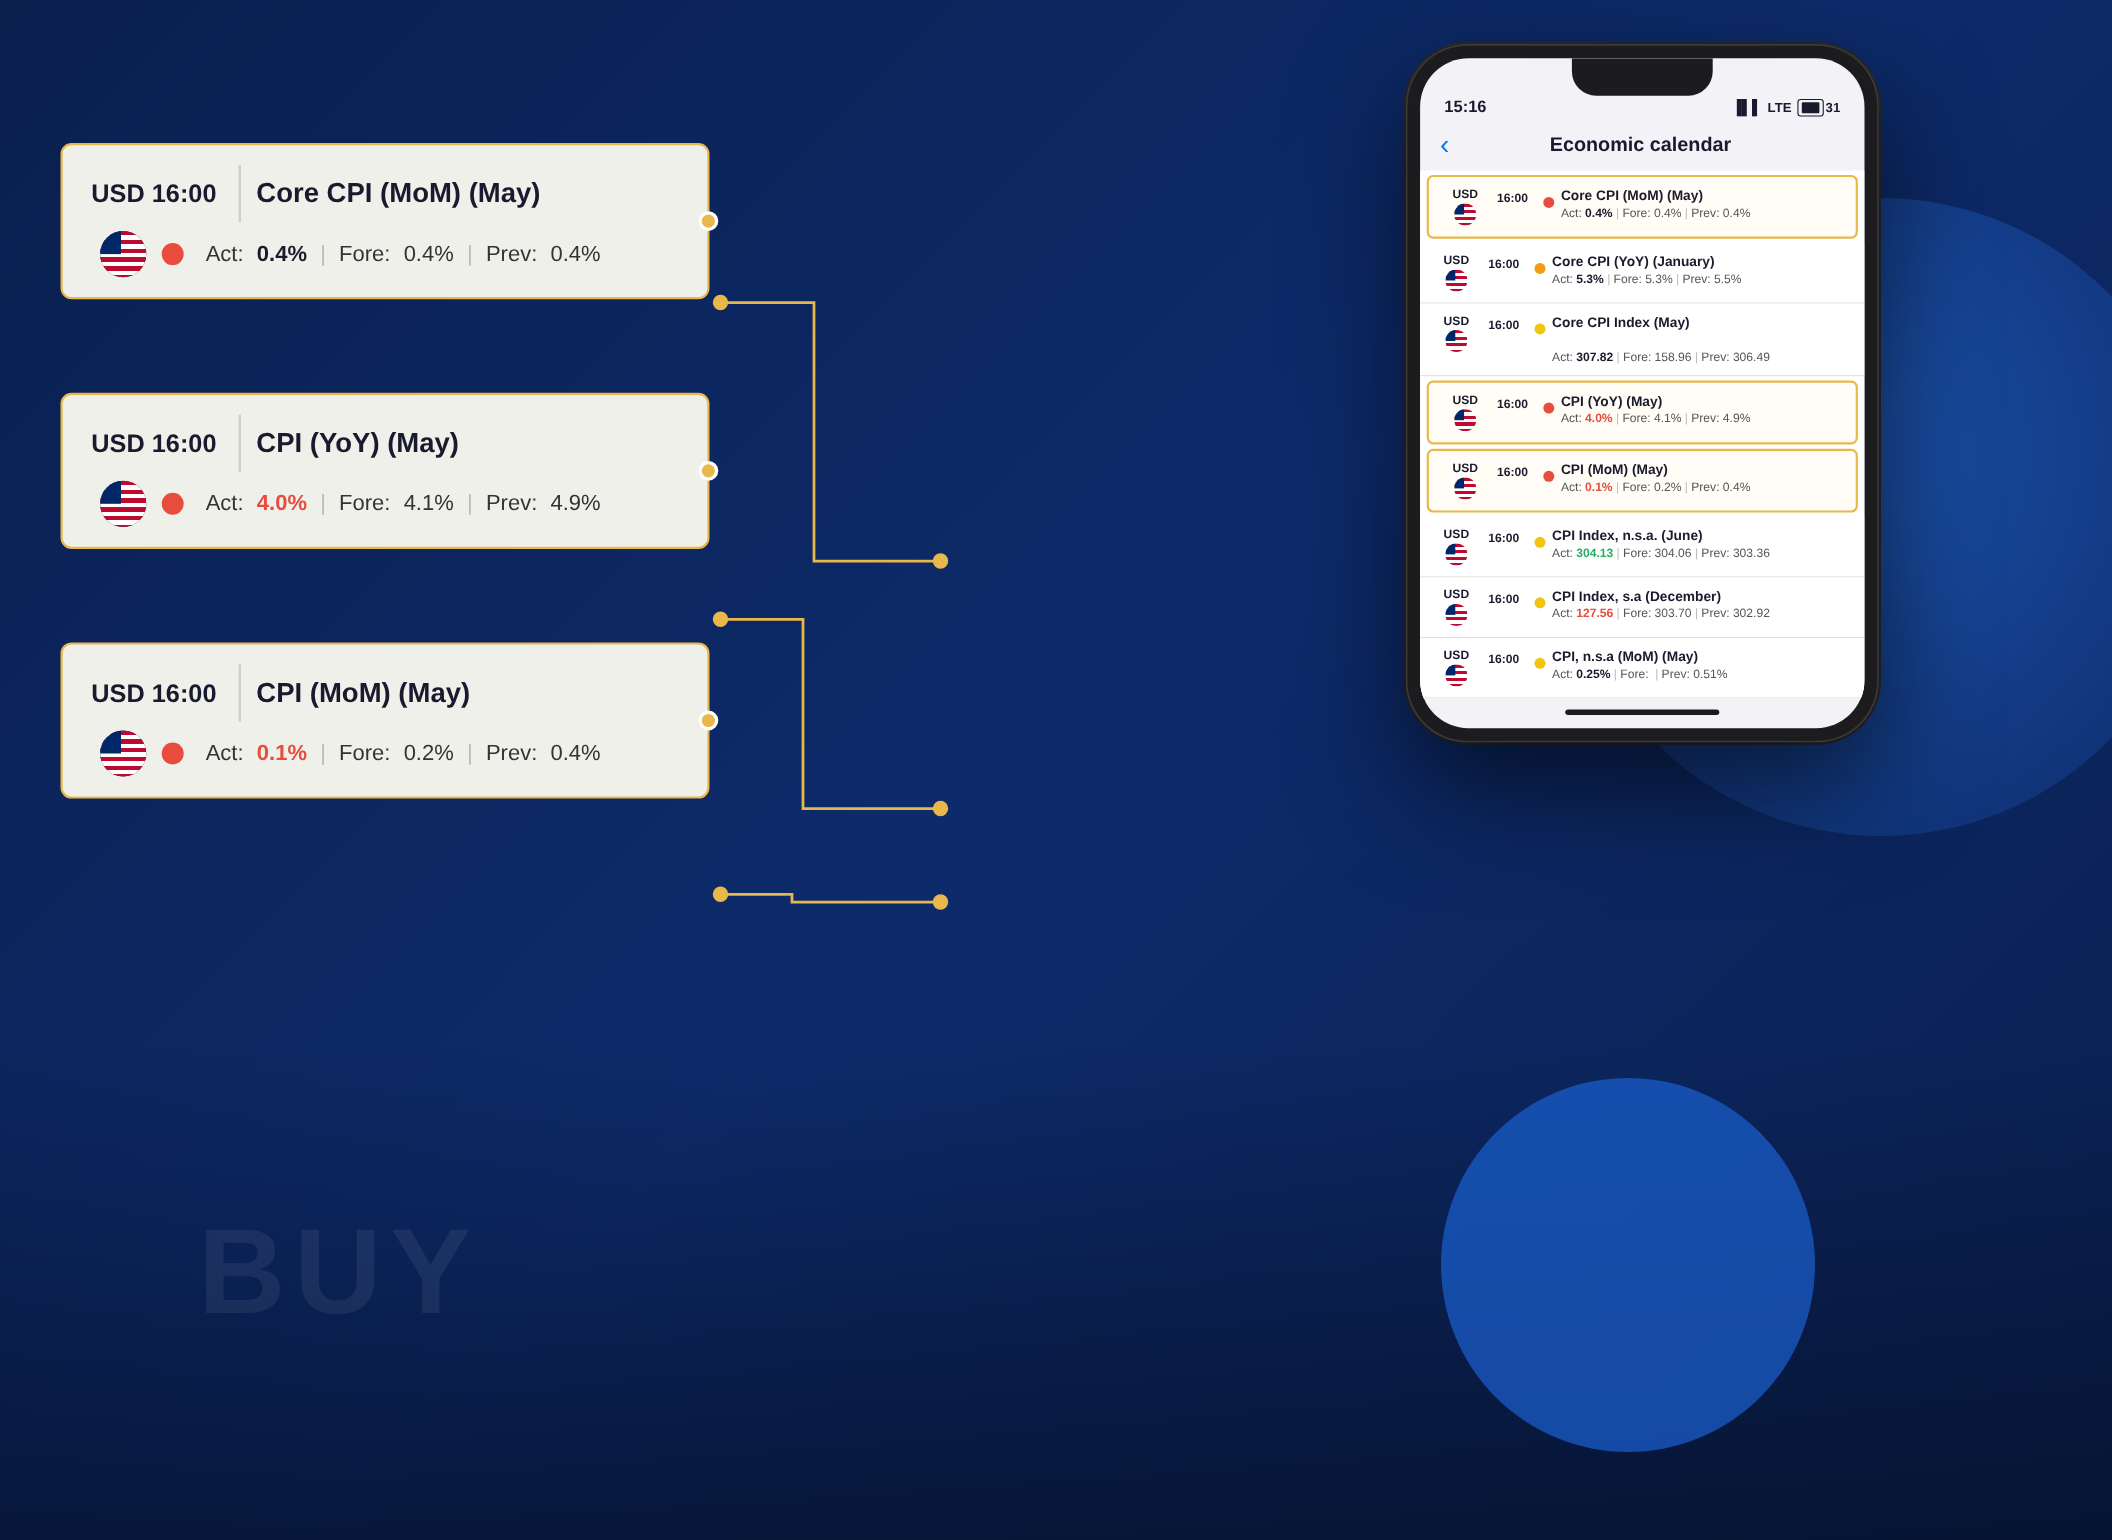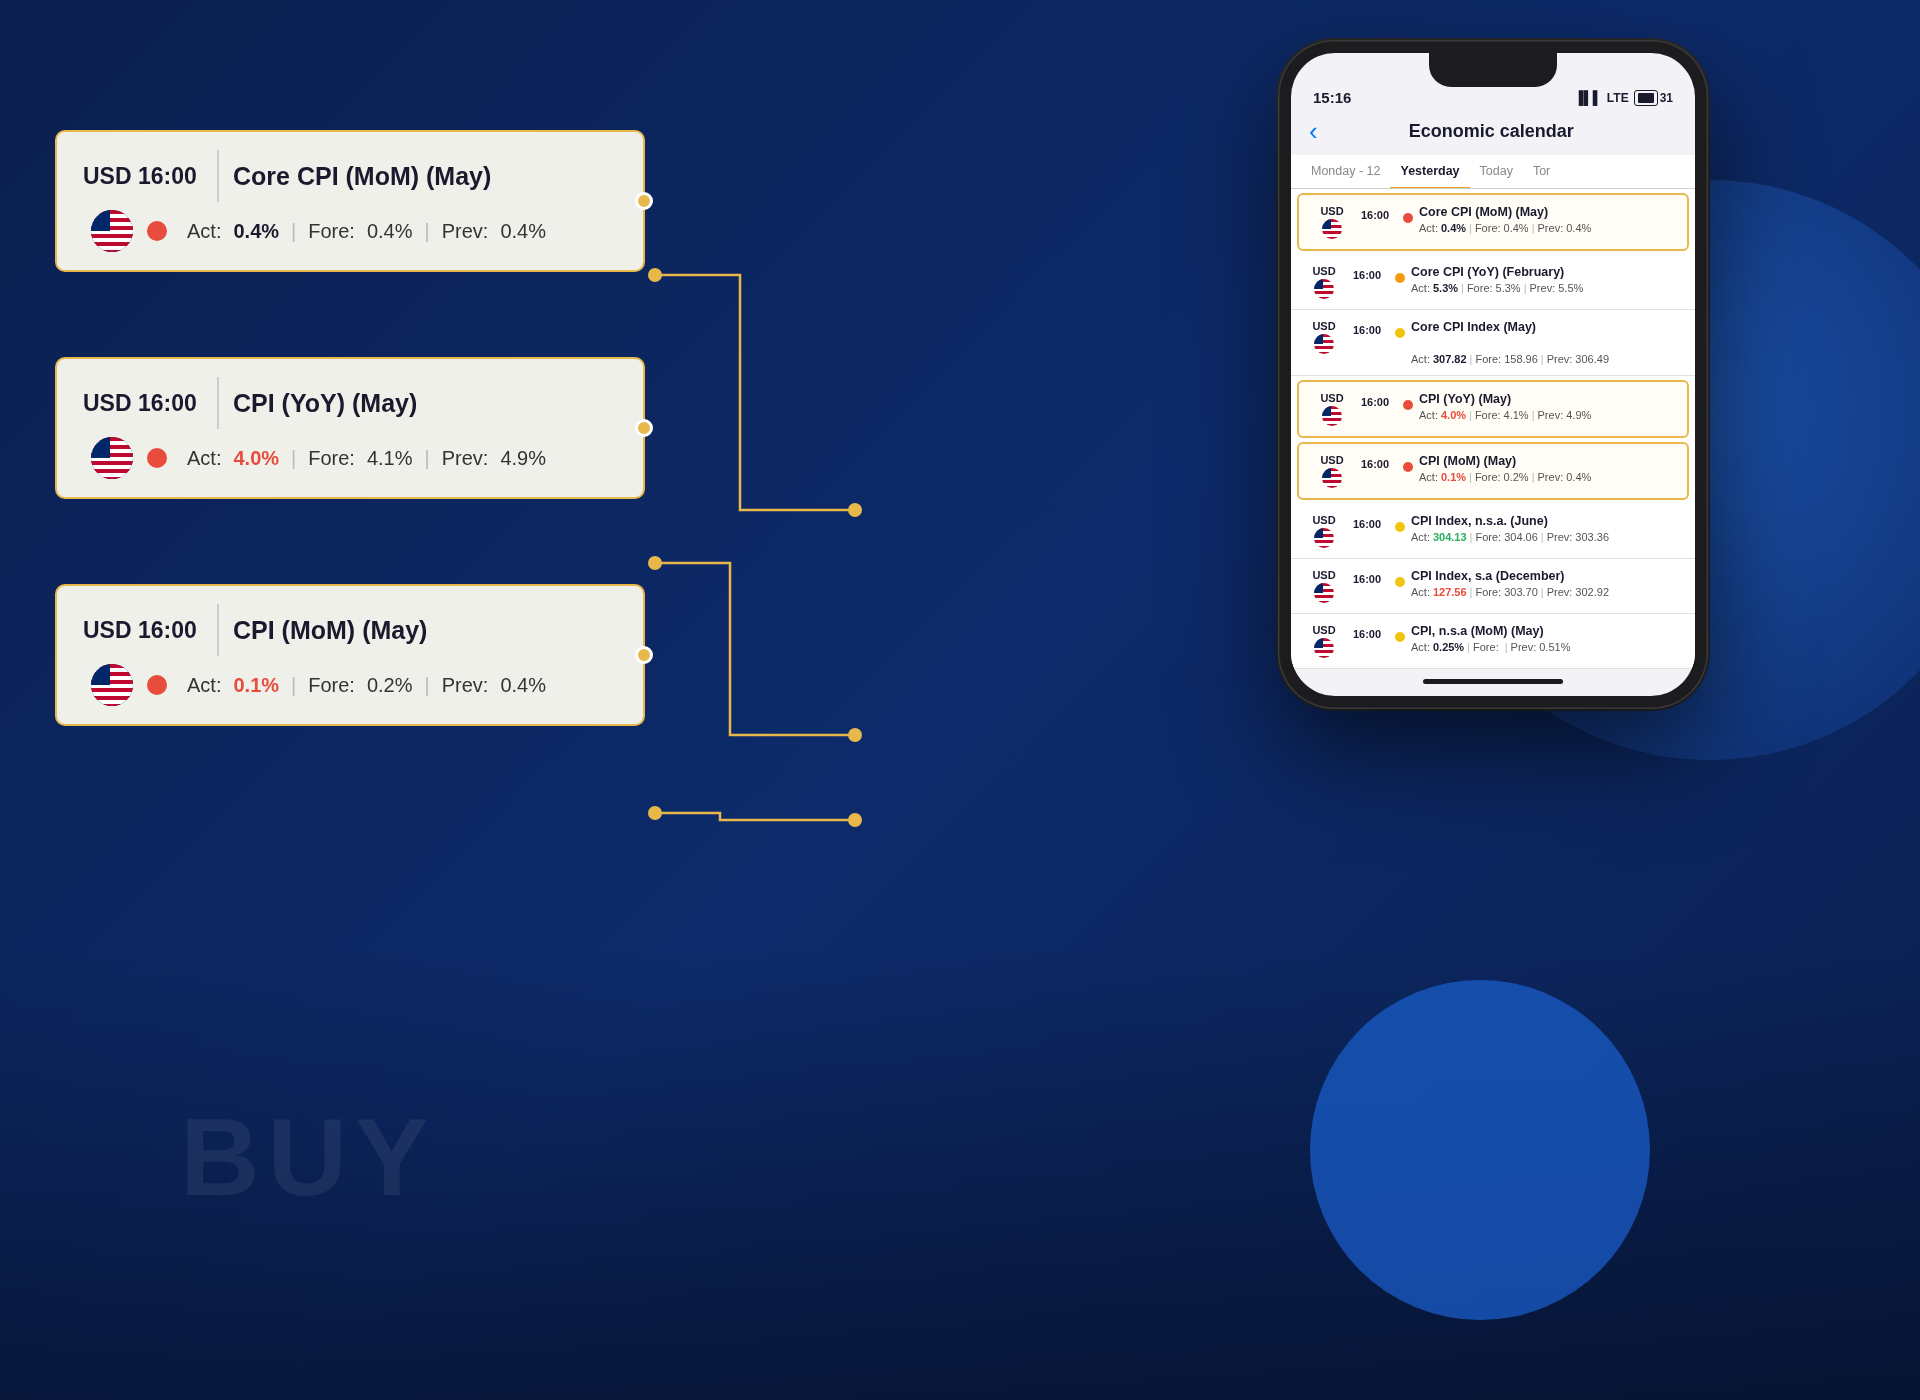--- a/index.html
+++ b/index.html
@@ -148,26 +148,20 @@
             <span style="font-size:12px;font-weight:600;color:#1a1a2e;">31</span>
           </div>
         </div>
       </div>
 
       <div style="display:flex;align-items:center;padding:6px 18px 8px;">
         <span style="font-size:26px;color:#007aff;cursor:pointer;font-weight:300;margin-right:6px;">‹</span>
         <span style="flex:1;text-align:center;font-size:18px;font-weight:700;color:#1a1a2e;padding-right:18px;">Economic calendar</span>
       </div>
 
-      <div style="display:flex;padding:0 10px;border-bottom:1.5px solid #d0d0d0;overflow:hidden;background:white;">
-        <div style="padding:9px 10px;font-size:12.5px;font-weight:500;color:#888;cursor:pointer;white-space:nowrap;">Monday - 12</div>
-        <div style="padding:9px 10px;font-size:12.5px;font-weight:700;color:#1a1a2e;cursor:pointer;white-space:nowrap;position:relative;border-bottom:2.5px solid #e8a020;margin-bottom:-1.5px;">Yesterday</div>
-        <div style="padding:9px 10px;font-size:12.5px;font-weight:500;color:#888;cursor:pointer;white-space:nowrap;">Today</div>
-        <div style="padding:9px 10px;font-size:12.5px;font-weight:500;color:#888;cursor:pointer;white-space:nowrap;">Tor</div>
-      </div>
 
       <div style="background:white;overflow-y:hidden;">
 
         <div style="display:flex;align-items:flex-start;padding:10px 12px;border:2px solid #e8b84b;border-radius:6px;margin:4px 6px;background:#fffdf5;">
           <div style="display:flex;flex-direction:column;align-items:center;min-width:42px;">
             <span style="font-size:11px;font-weight:700;color:#1a1a2e;">USD</span>
             <div style="width:20px;height:20px;border-radius:50%;overflow:hidden;position:relative;margin-top:2px;">
               <div style="position:absolute;top:0;left:0;right:0;bottom:0;background:repeating-linear-gradient(180deg,#bf0a30 0,#bf0a30 3px,white 3px,white 6px);"></div>
               <div style="position:absolute;top:0;left:0;width:45%;height:50%;background:#002868;"></div>
             </div>
@@ -201,21 +195,21 @@
               <div style="position:absolute;top:0;left:0;width:45%;height:50%;background:#002868;"></div>
             </div>
           </div>
           <div style="min-width:36px;text-align:center;margin:0 4px;">
             <span style="font-size:11px;font-weight:600;color:#1a1a2e;">16:00</span>
           </div>
           <div style="min-width:14px;display:flex;justify-content:center;padding-top:8px;margin:0 4px;">
             <div style="width:10px;height:10px;border-radius:50%;background:#f39c12;"></div>
           </div>
           <div style="flex:1;">
-            <div style="font-size:12.5px;font-weight:600;color:#1a1a2e;margin-bottom:3px;">Core CPI (YoY) (February)</div>
+            <div style="font-size:12.5px;font-weight:600;color:#1a1a2e;margin-bottom:3px;">Core CPI (YoY) (January)</div>
             <div style="font-size:11px;color:#555;display:flex;align-items:center;flex-wrap:wrap;gap:3px;">
               <span>Act:</span>
                 <strong style="color:#1a1a2e;">5.3%</strong>
               <span style="color:#bbb;">|</span>
               <span>Fore:</span>
                 <span>5.3%</span>
               <span style="color:#bbb;">|</span>
               <span>Prev:</span>
                 <span>5.5%</span>
             </div>

